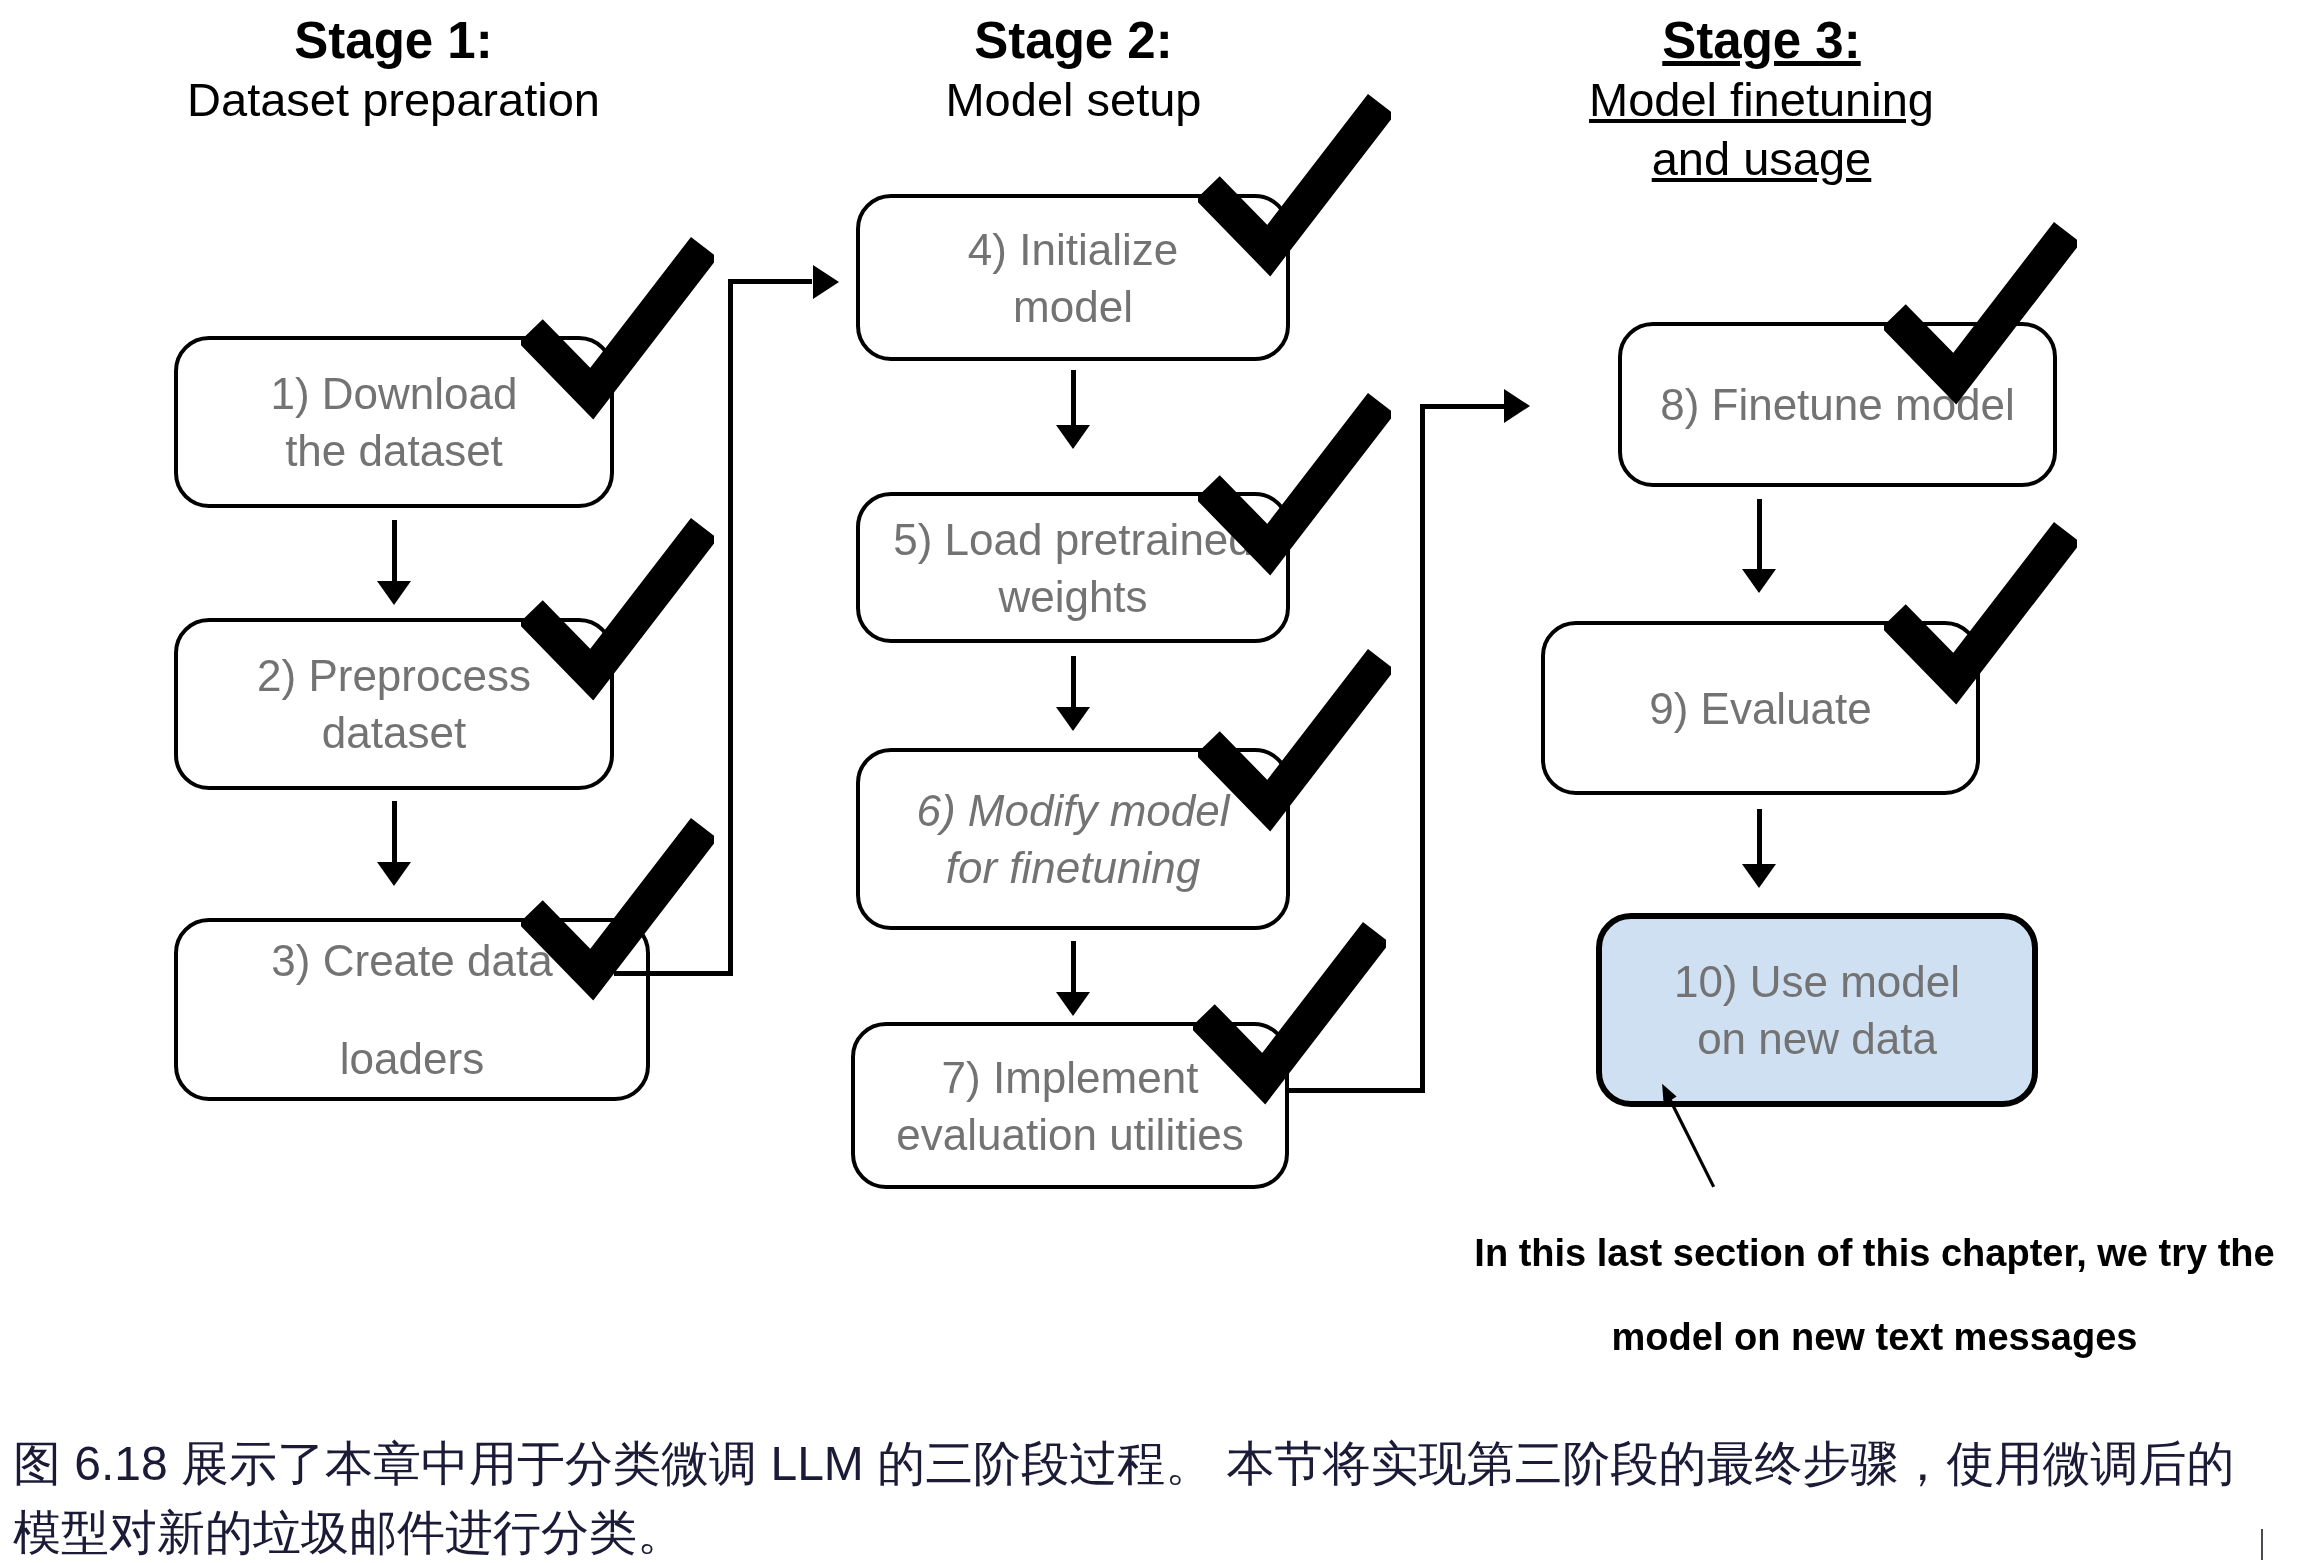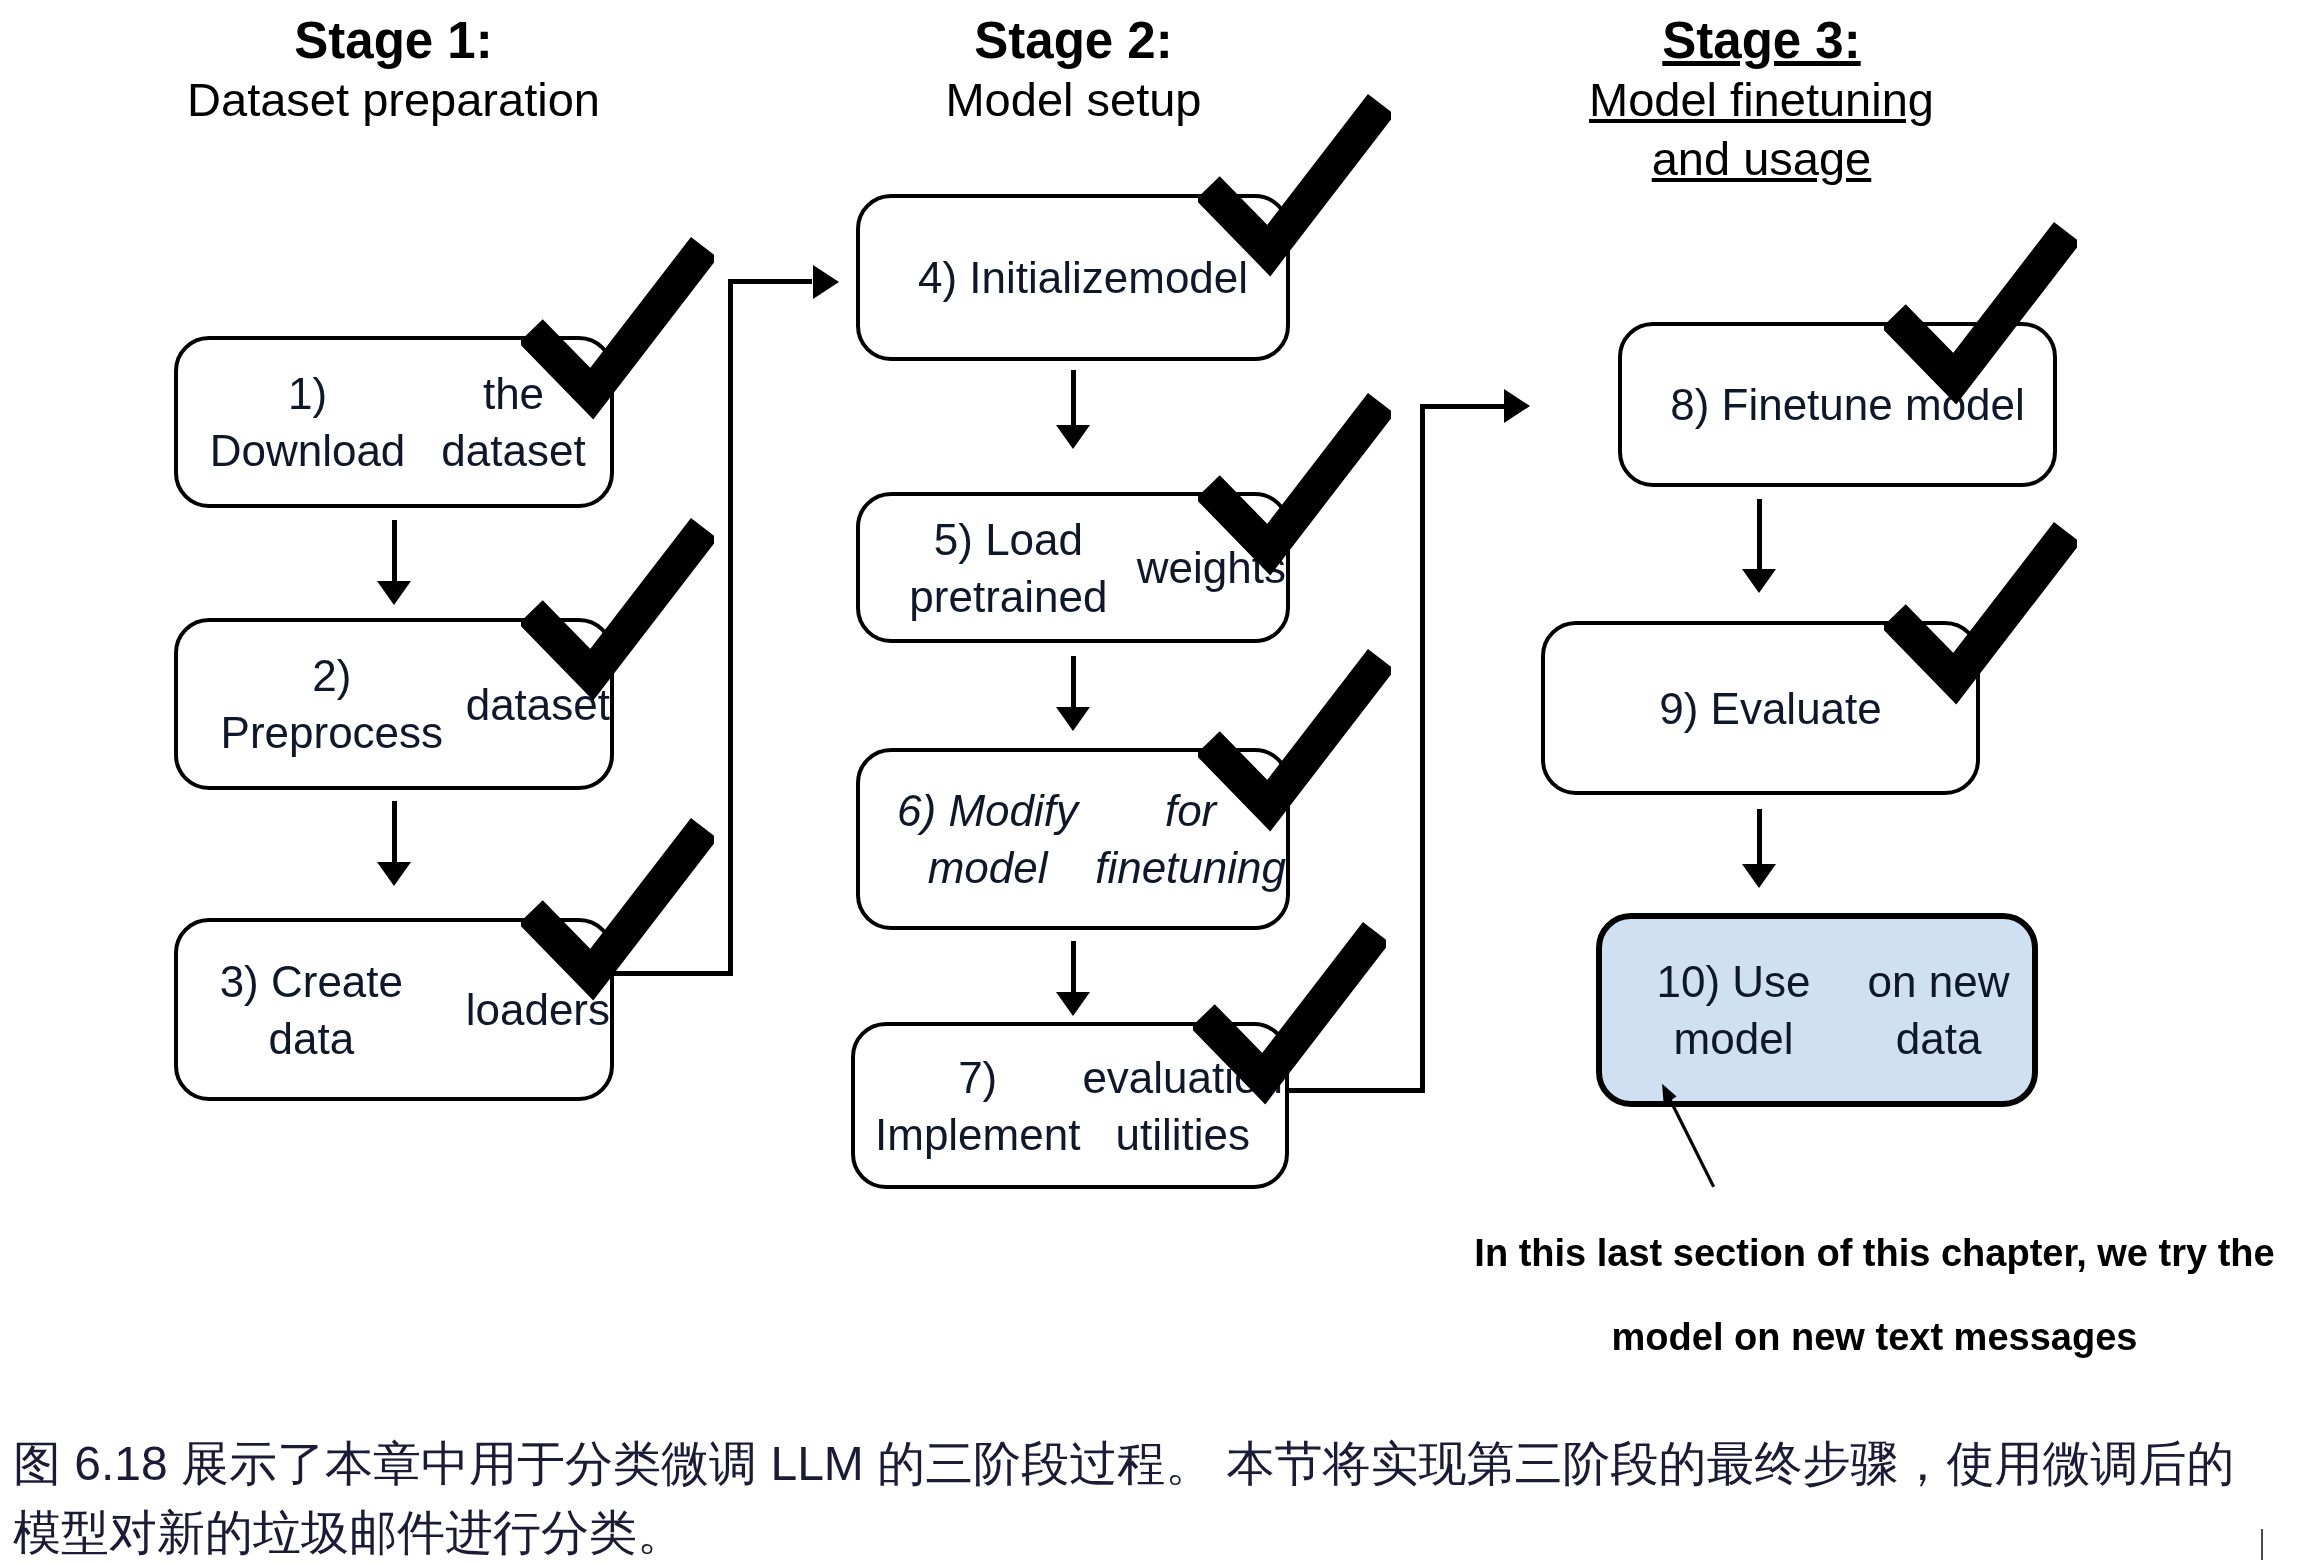--- a/index.html
+++ b/index.html
@@ -10,22 +10,22 @@
     font-family:"Liberation Sans","DejaVu Sans",sans-serif;
     color:#000;
     overflow:hidden;
   }
   .stage-header{position:absolute;width:611px;text-align:center;line-height:59px;font-size:47px;color:#000;}
   .stage-header .t{font-weight:bold;font-size:51px;display:block;}
   .stage-header .s{display:block;}
   .box{
     position:absolute;box-sizing:border-box;
     border:4px solid #000;border-radius:35px;background:#fff;
-    display:flex;flex-direction:row;align-items:center;justify-content:center;
-    font-size:44px;line-height:57px;text-align:center;color:#0f172a;padding-left:20px;
+    display:flex;flex-direction:column;align-items:center;justify-content:center;
+    font-size:44px;line-height:57px;text-align:center;color:#737373;
   }
   .box.hl{background:#cfe0f3;border-width:6.4px;}
   .check{position:absolute;width:193px;height:185px;}
   .check polyline{fill:none;stroke:#000;stroke-width:42;stroke-linecap:butt;stroke-linejoin:miter;}
   .varrow{position:absolute;width:4.8px;background:#000;}
   .varrow::after{
     content:"";position:absolute;left:50%;transform:translateX(-50%);bottom:-23px;
     border-left:17px solid transparent;border-right:17px solid transparent;border-top:24px solid #000;
   }
   .hline{position:absolute;height:4.8px;background:#000;}
@@ -63,21 +63,21 @@
   </div>
 
   <div class="box" style="left:174px;top:336px;width:440px;height:172px;">
     <span>1) Download</span>
     <span>the dataset</span>
   </div>
   <div class="box" style="left:174px;top:618px;width:440px;height:172px;">
     <span>2) Preprocess</span>
     <span>dataset</span>
   </div>
-  <div class="box" style="left:174px;top:918px;width:440px;height:183px;gap:41px;">
+  <div class="box" style="left:174px;top:918px;width:476px;height:183px;gap:41px;">
     <span>3) Create data</span>
     <span>loaders</span>
   </div>
 
   <div class="box" style="left:856px;top:194px;width:434px;height:167px;">
     <span>4) Initialize</span>
     <span>model</span>
   </div>
   <div class="box" style="left:856px;top:492px;width:434px;height:151px;">
     <span>5) Load pretrained</span>

